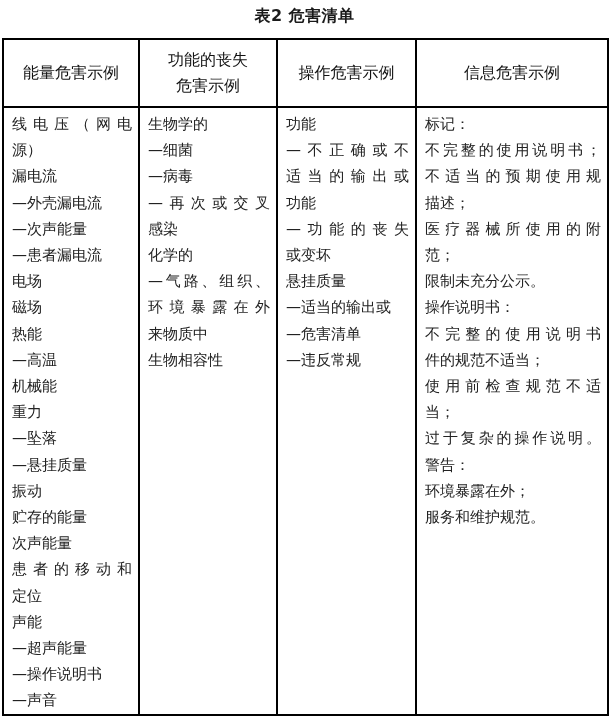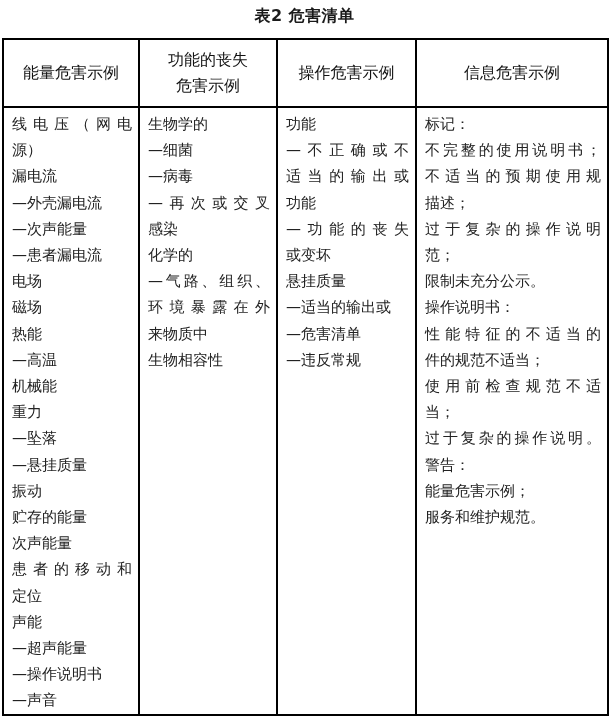--- a/index.html
+++ b/index.html
@@ -96,28 +96,28 @@
           <span class="line">悬挂质量</span>
           <span class="line">—适当的输出或</span>
           <span class="line">—危害清单</span>
           <span class="line">—违反常规</span>
         </td>
       <td>
           <span class="line">标记：</span>
           <span class="line justify">不完整的使用说明书；</span>
           <span class="line justify">不适当的预期使用规</span>
           <span class="line">描述；</span>
-          <span class="line justify">过于复杂的操作说明</span>
+          <span class="line justify">医疗器械所使用的附</span>
           <span class="line">范；</span>
           <span class="line">限制未充分公示。</span>
           <span class="line">操作说明书：</span>
-          <span class="line justify">性能特征的不适当的</span>
+          <span class="line justify">不完整的使用说明书</span>
           <span class="line">件的规范不适当；</span>
           <span class="line justify">使用前检查规范不适</span>
           <span class="line">当；</span>
           <span class="line justify">过于复杂的操作说明。</span>
           <span class="line">警告：</span>
-          <span class="line">能量危害示例；</span>
+          <span class="line">环境暴露在外；</span>
           <span class="line">服务和维护规范。</span>
         </td>
     </tr>
   </tbody>
 </table>
 
 </body></html>

